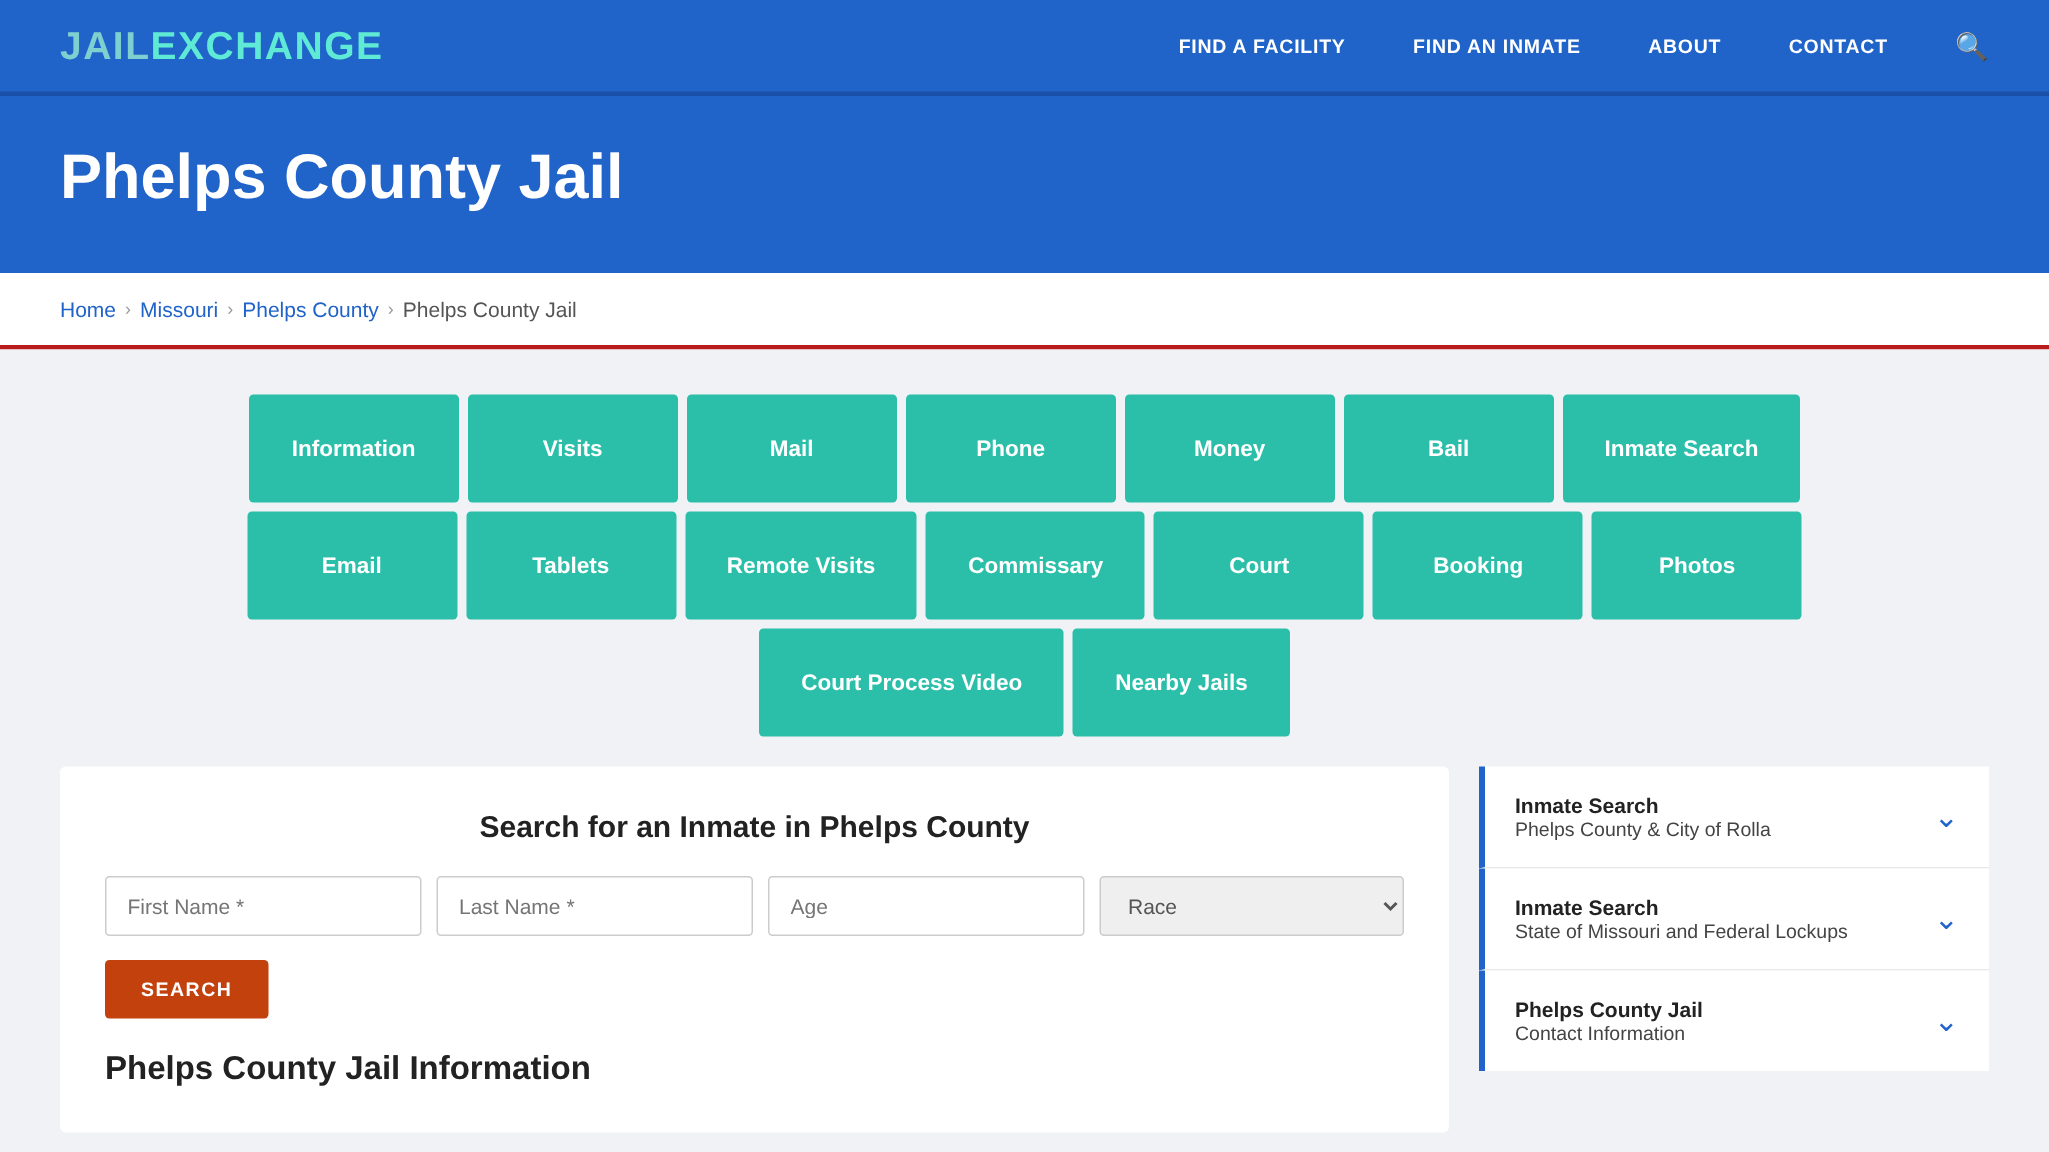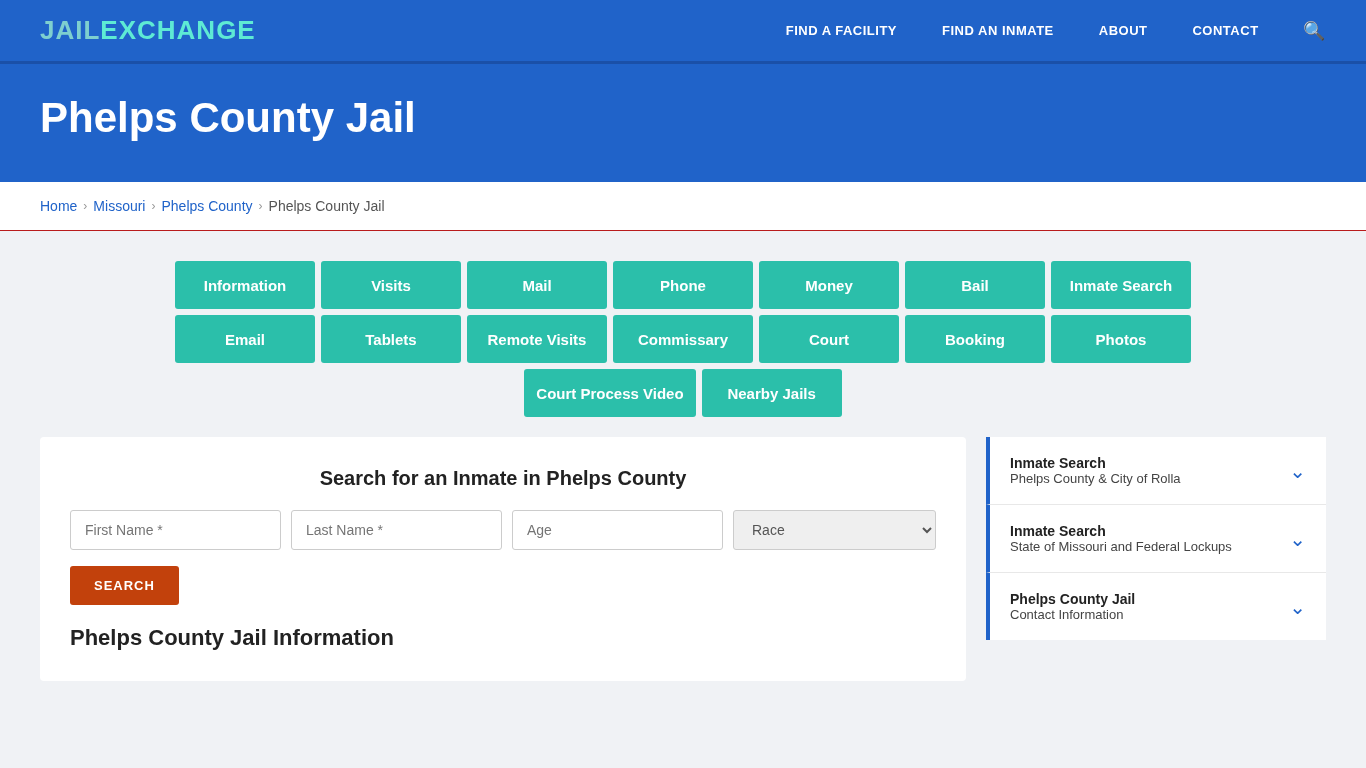--- a/index.html
+++ b/index.html
@@ -46,21 +46,21 @@
     .hero h1 {
       color: white;
       font-size: 42px;
       font-weight: 800;
     }
 
     
     .breadcrumb {
       background: white;
       padding: 16px 40px;
-      border-bottom: 1px solid #b91c1c;
+      border-bottom: 3px solid #b91c1c;
       display: flex;
       align-items: center;
       gap: 6px;
       font-size: 14px;
     }
     .breadcrumb a { color: #2063c9; text-decoration: none; }
     .breadcrumb .sep { color: #999; font-size: 12px; }
     .breadcrumb .current { color: #555; }
 
     
@@ -71,22 +71,22 @@
     .tile-row {
       display: flex;
       gap: 6px;
       justify-content: center;
     }
     .tile {
       background: #2bbfaa;
       color: white;
       font-size: 15px;
       font-weight: 600;
-      padding: 0 12px;
-      height: 48px;
+      padding: 0 28px;
+      height: 72px;
       display: flex;
       align-items: center;
       justify-content: center;
       cursor: pointer;
       border-radius: 3px;
       min-width: 140px;
       text-align: center;
       transition: background 0.2s;
     }
 

